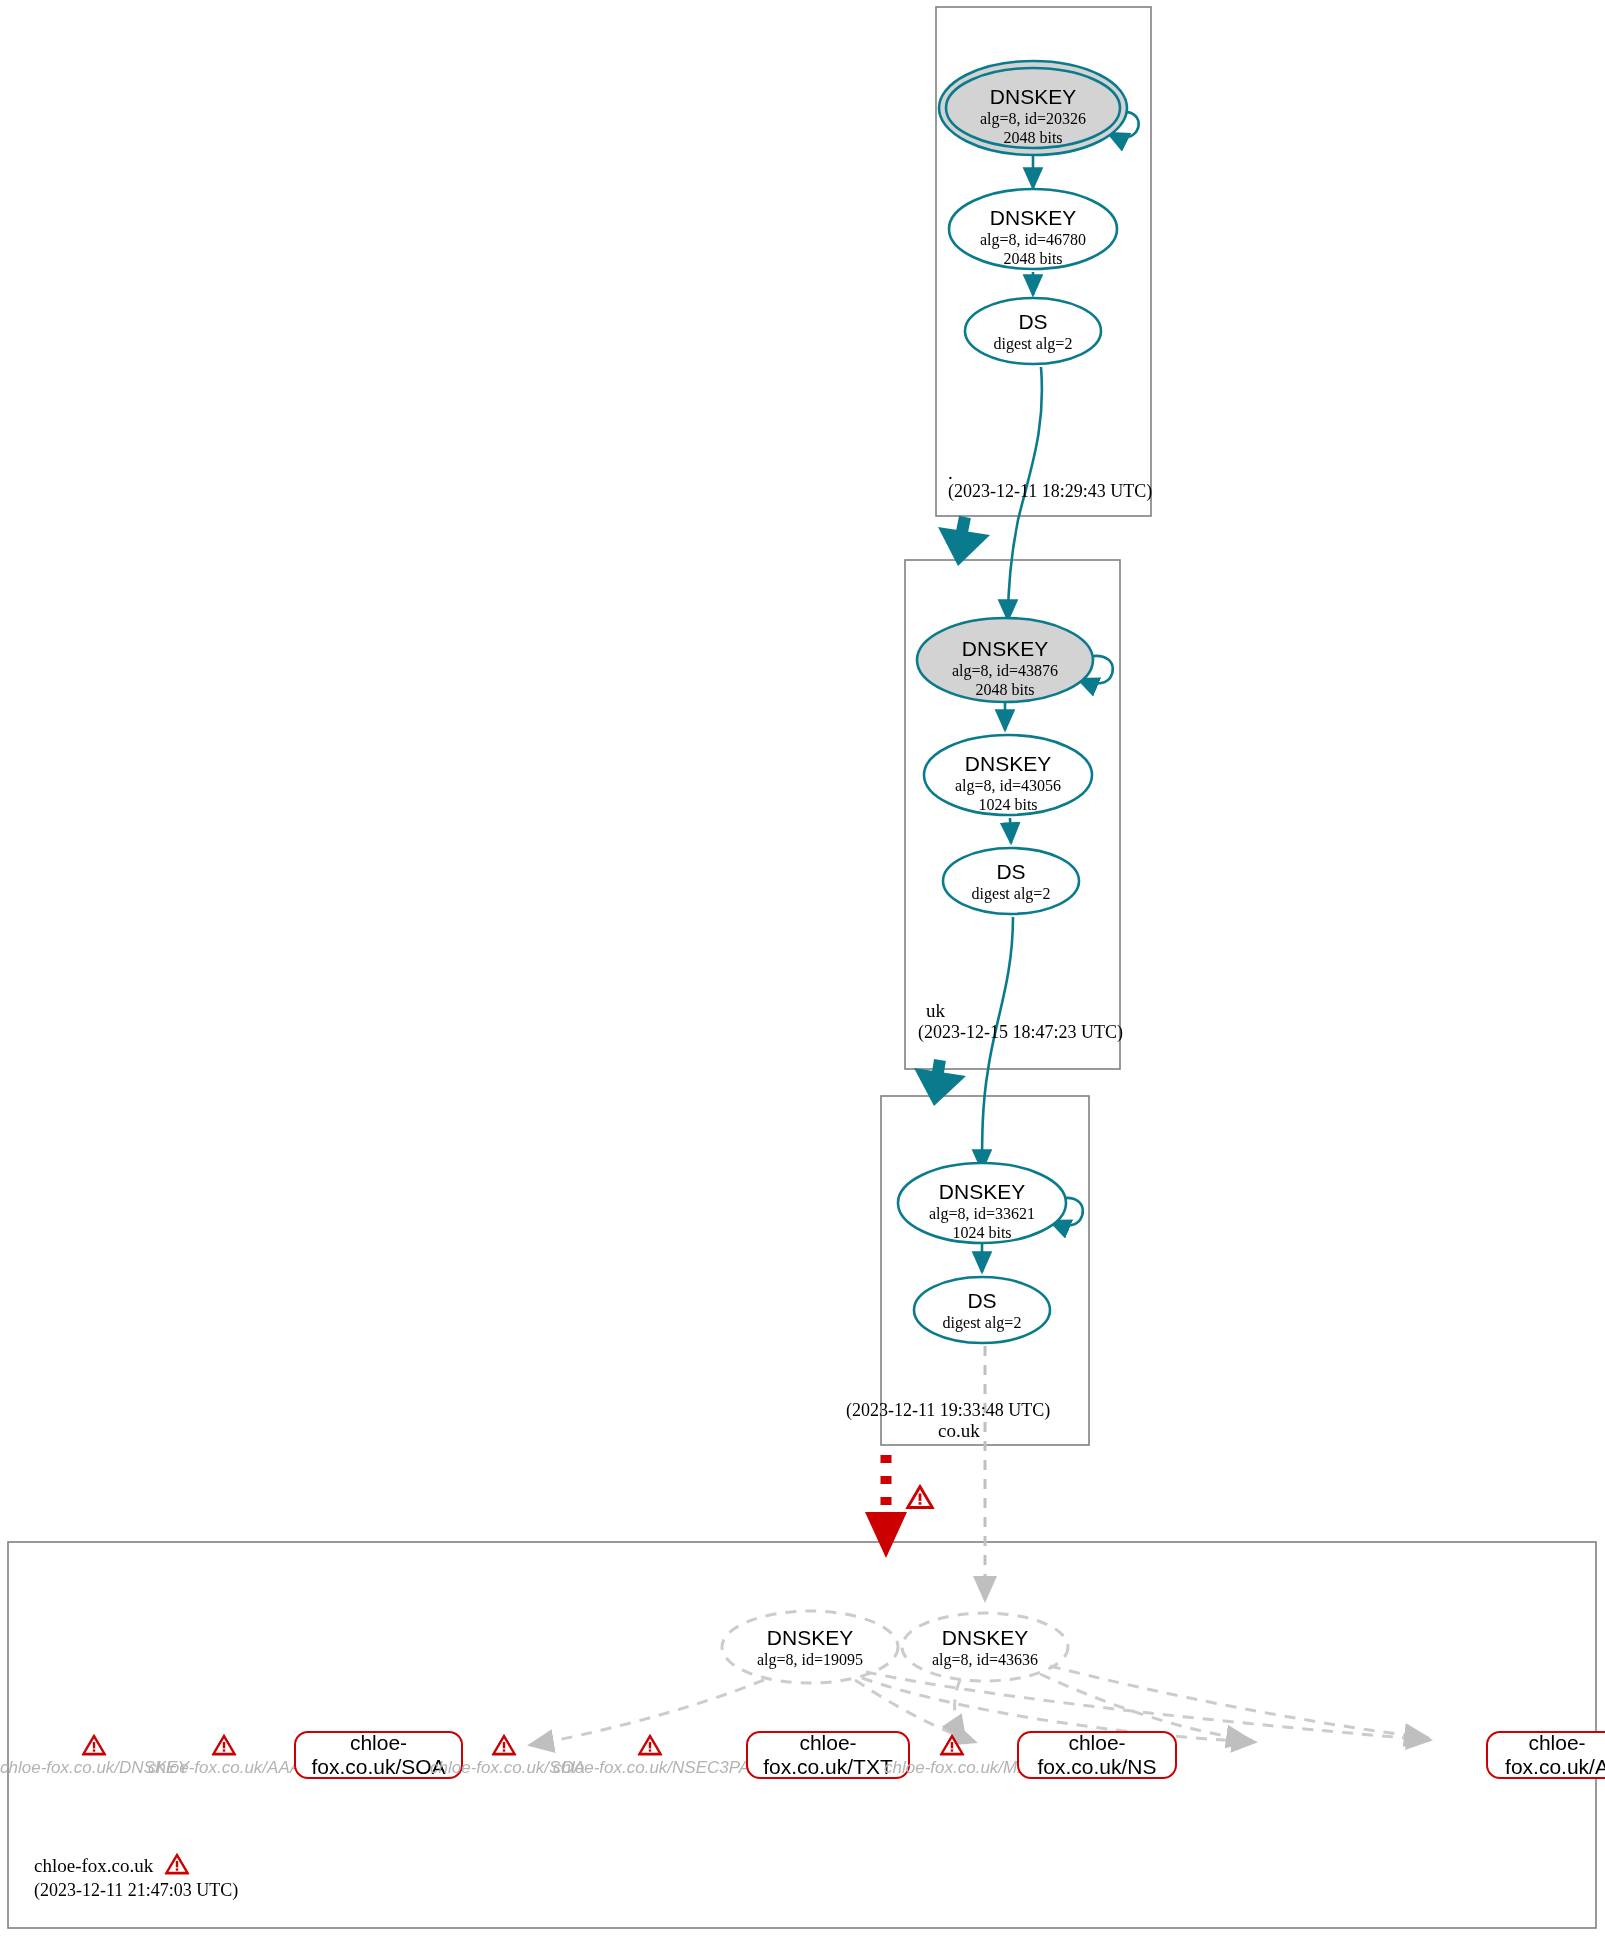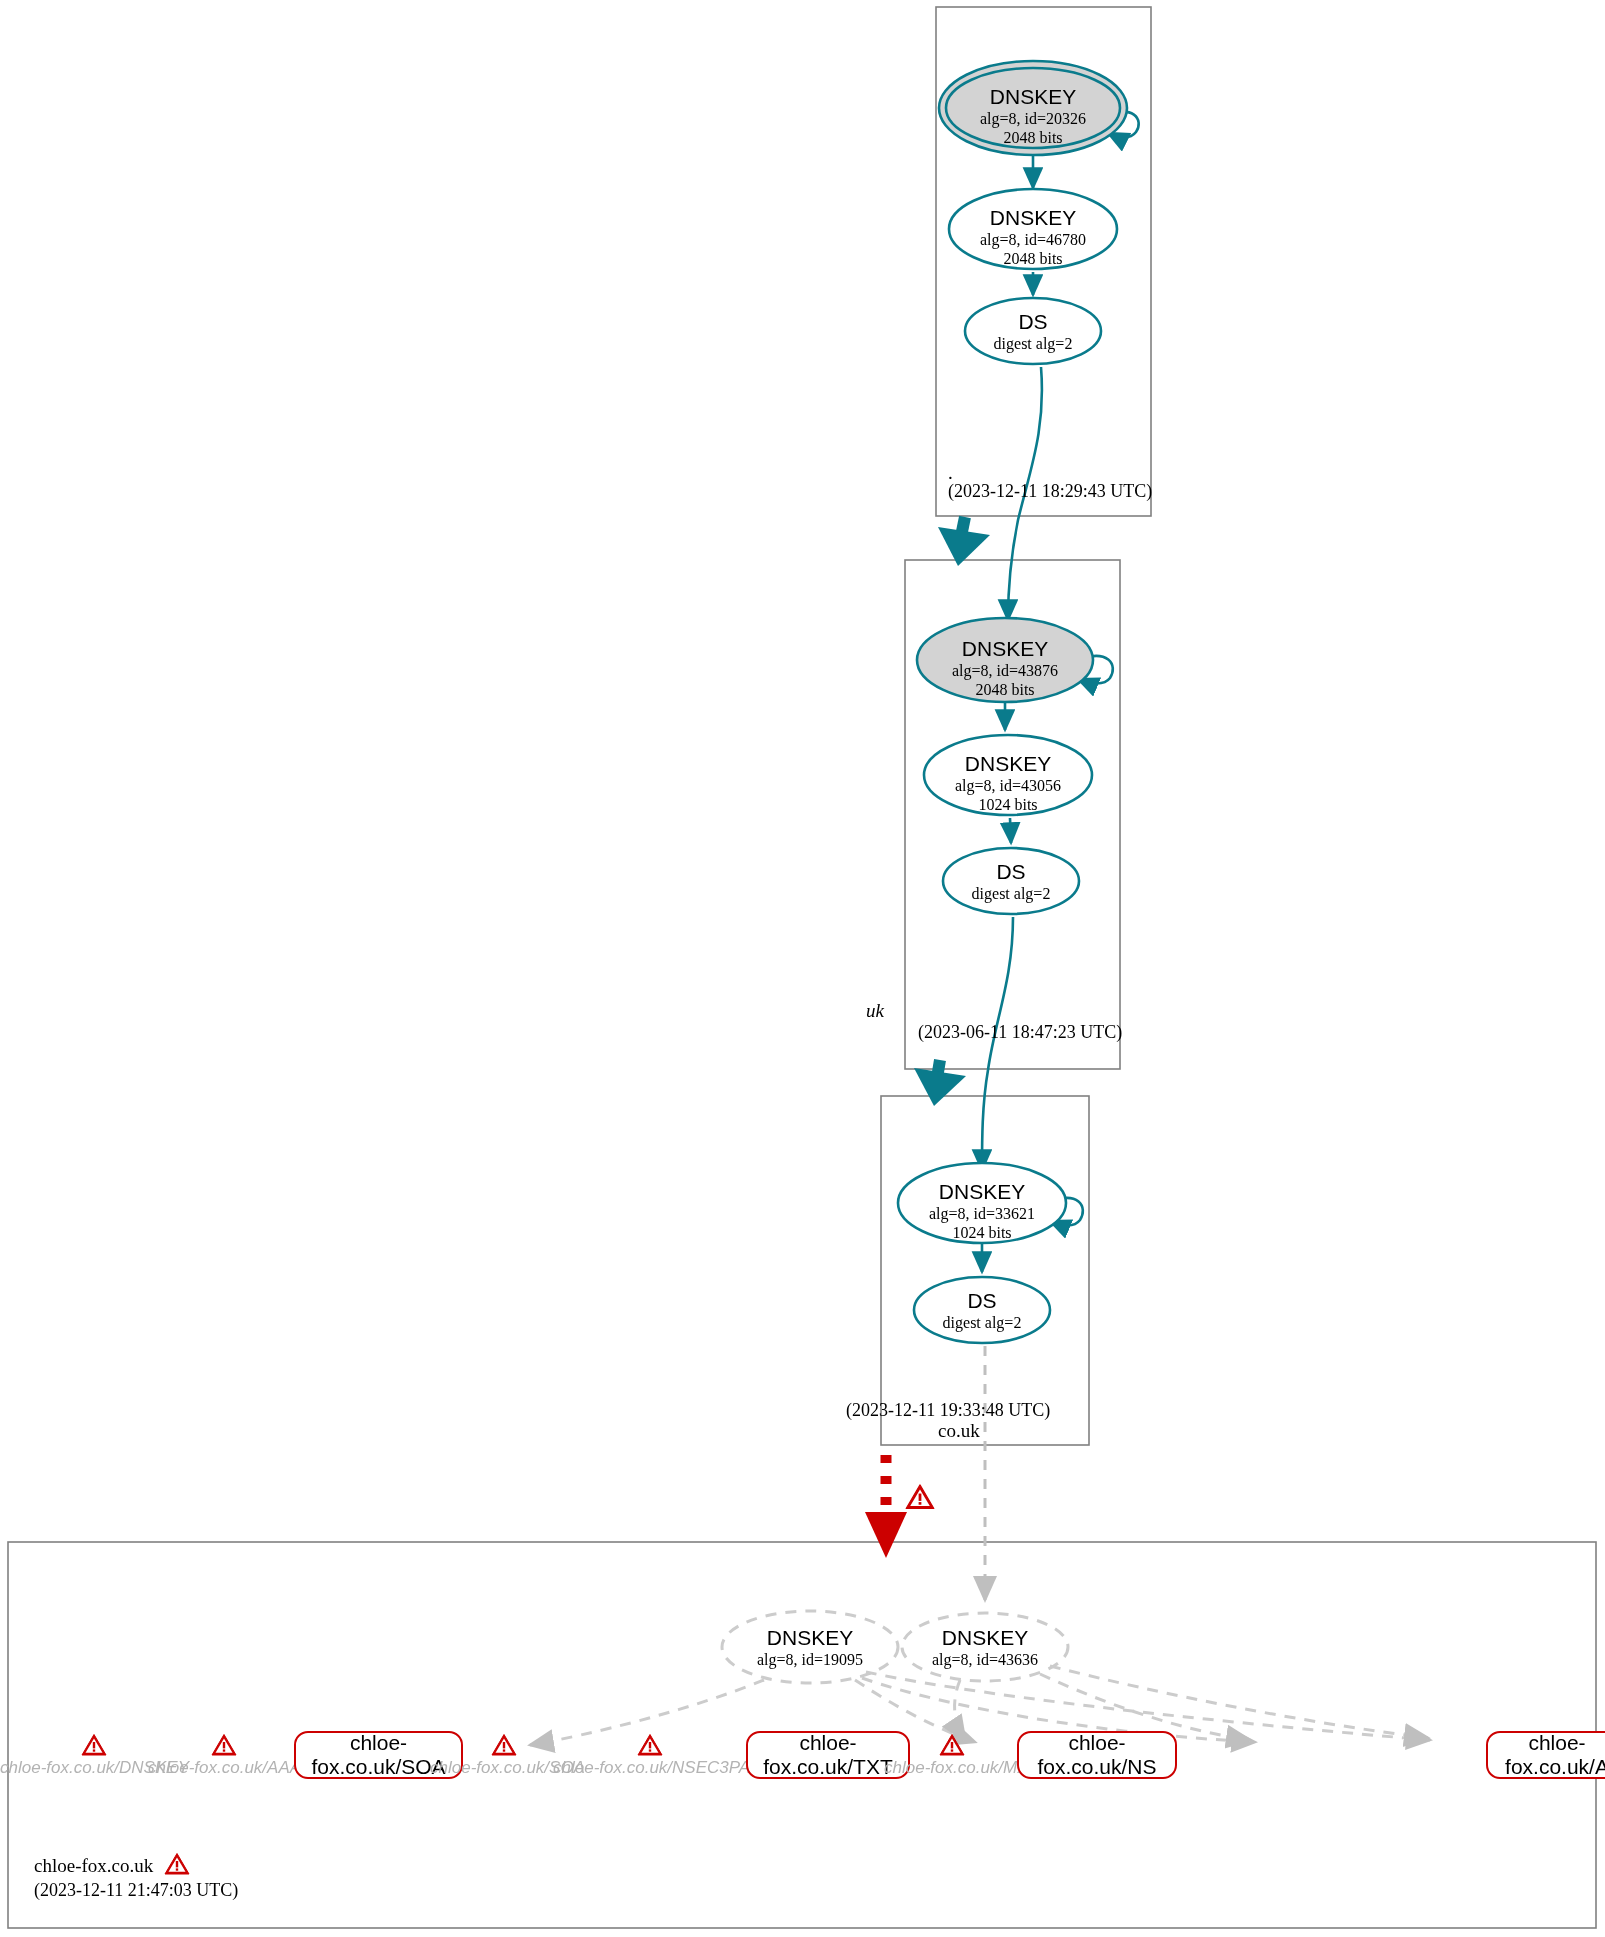--- a/index.html
+++ b/index.html
@@ -192,22 +192,22 @@
 
     <text class="node-title" x="810" y="1645">DNSKEY</text>
     <text class="node-sub" x="810" y="1665">alg=8, id=19095</text>
     <text class="node-title" x="985" y="1645">DNSKEY</text>
     <text class="node-sub" x="985" y="1665">alg=8, id=43636</text>
   </svg>
 
   <div class="lbl zone-name" style="left:948px; top:462px;">.</div>
   <div class="lbl zone-time" style="left:948px; top:481px;">(2023-12-11 18:29:43 UTC)</div>
 
-  <div class="lbl zone-name" style="left:866px; top:1e3px;font-style:italic;">uk</div>
-  <div class="lbl zone-time" style="left:918px; top:1022px;">(2023-06-11 18:47:23 UTC)</div>
+  <div class="lbl zone-name" style="left:926px; top:1e3px;">uk</div>
+  <div class="lbl zone-time" style="left:918px; top:1022px;">(2023-12-15 18:47:23 UTC)</div>
 
   <div class="lbl zone-name" style="left:894px; top:1420px;margin-left:44px;">co.uk</div>
   <div class="lbl zone-time" style="left:846px; top:1400px;">(2023-12-11 19:33:48 UTC)</div>
 
   <div class="lbl zone-name" style="left:34px; top:1855px;">chloe-fox.co.uk</div>
   <div class="lbl zone-time" style="left:34px; top:1880px;">(2023-12-11 21:47:03 UTC)</div>
 
   <svg class="warn" style="left:164px; top:1852px;" viewBox="0 0 26 24">
     <path d="M13 1.5 L25 22 L1 22 Z" fill="#cc0000" stroke="#cc0000" stroke-width="1" stroke-linejoin="round"></path>
     <path d="M13 5.5 L21.5 19.8 L4.5 19.8 Z" fill="#ffffff"></path>

